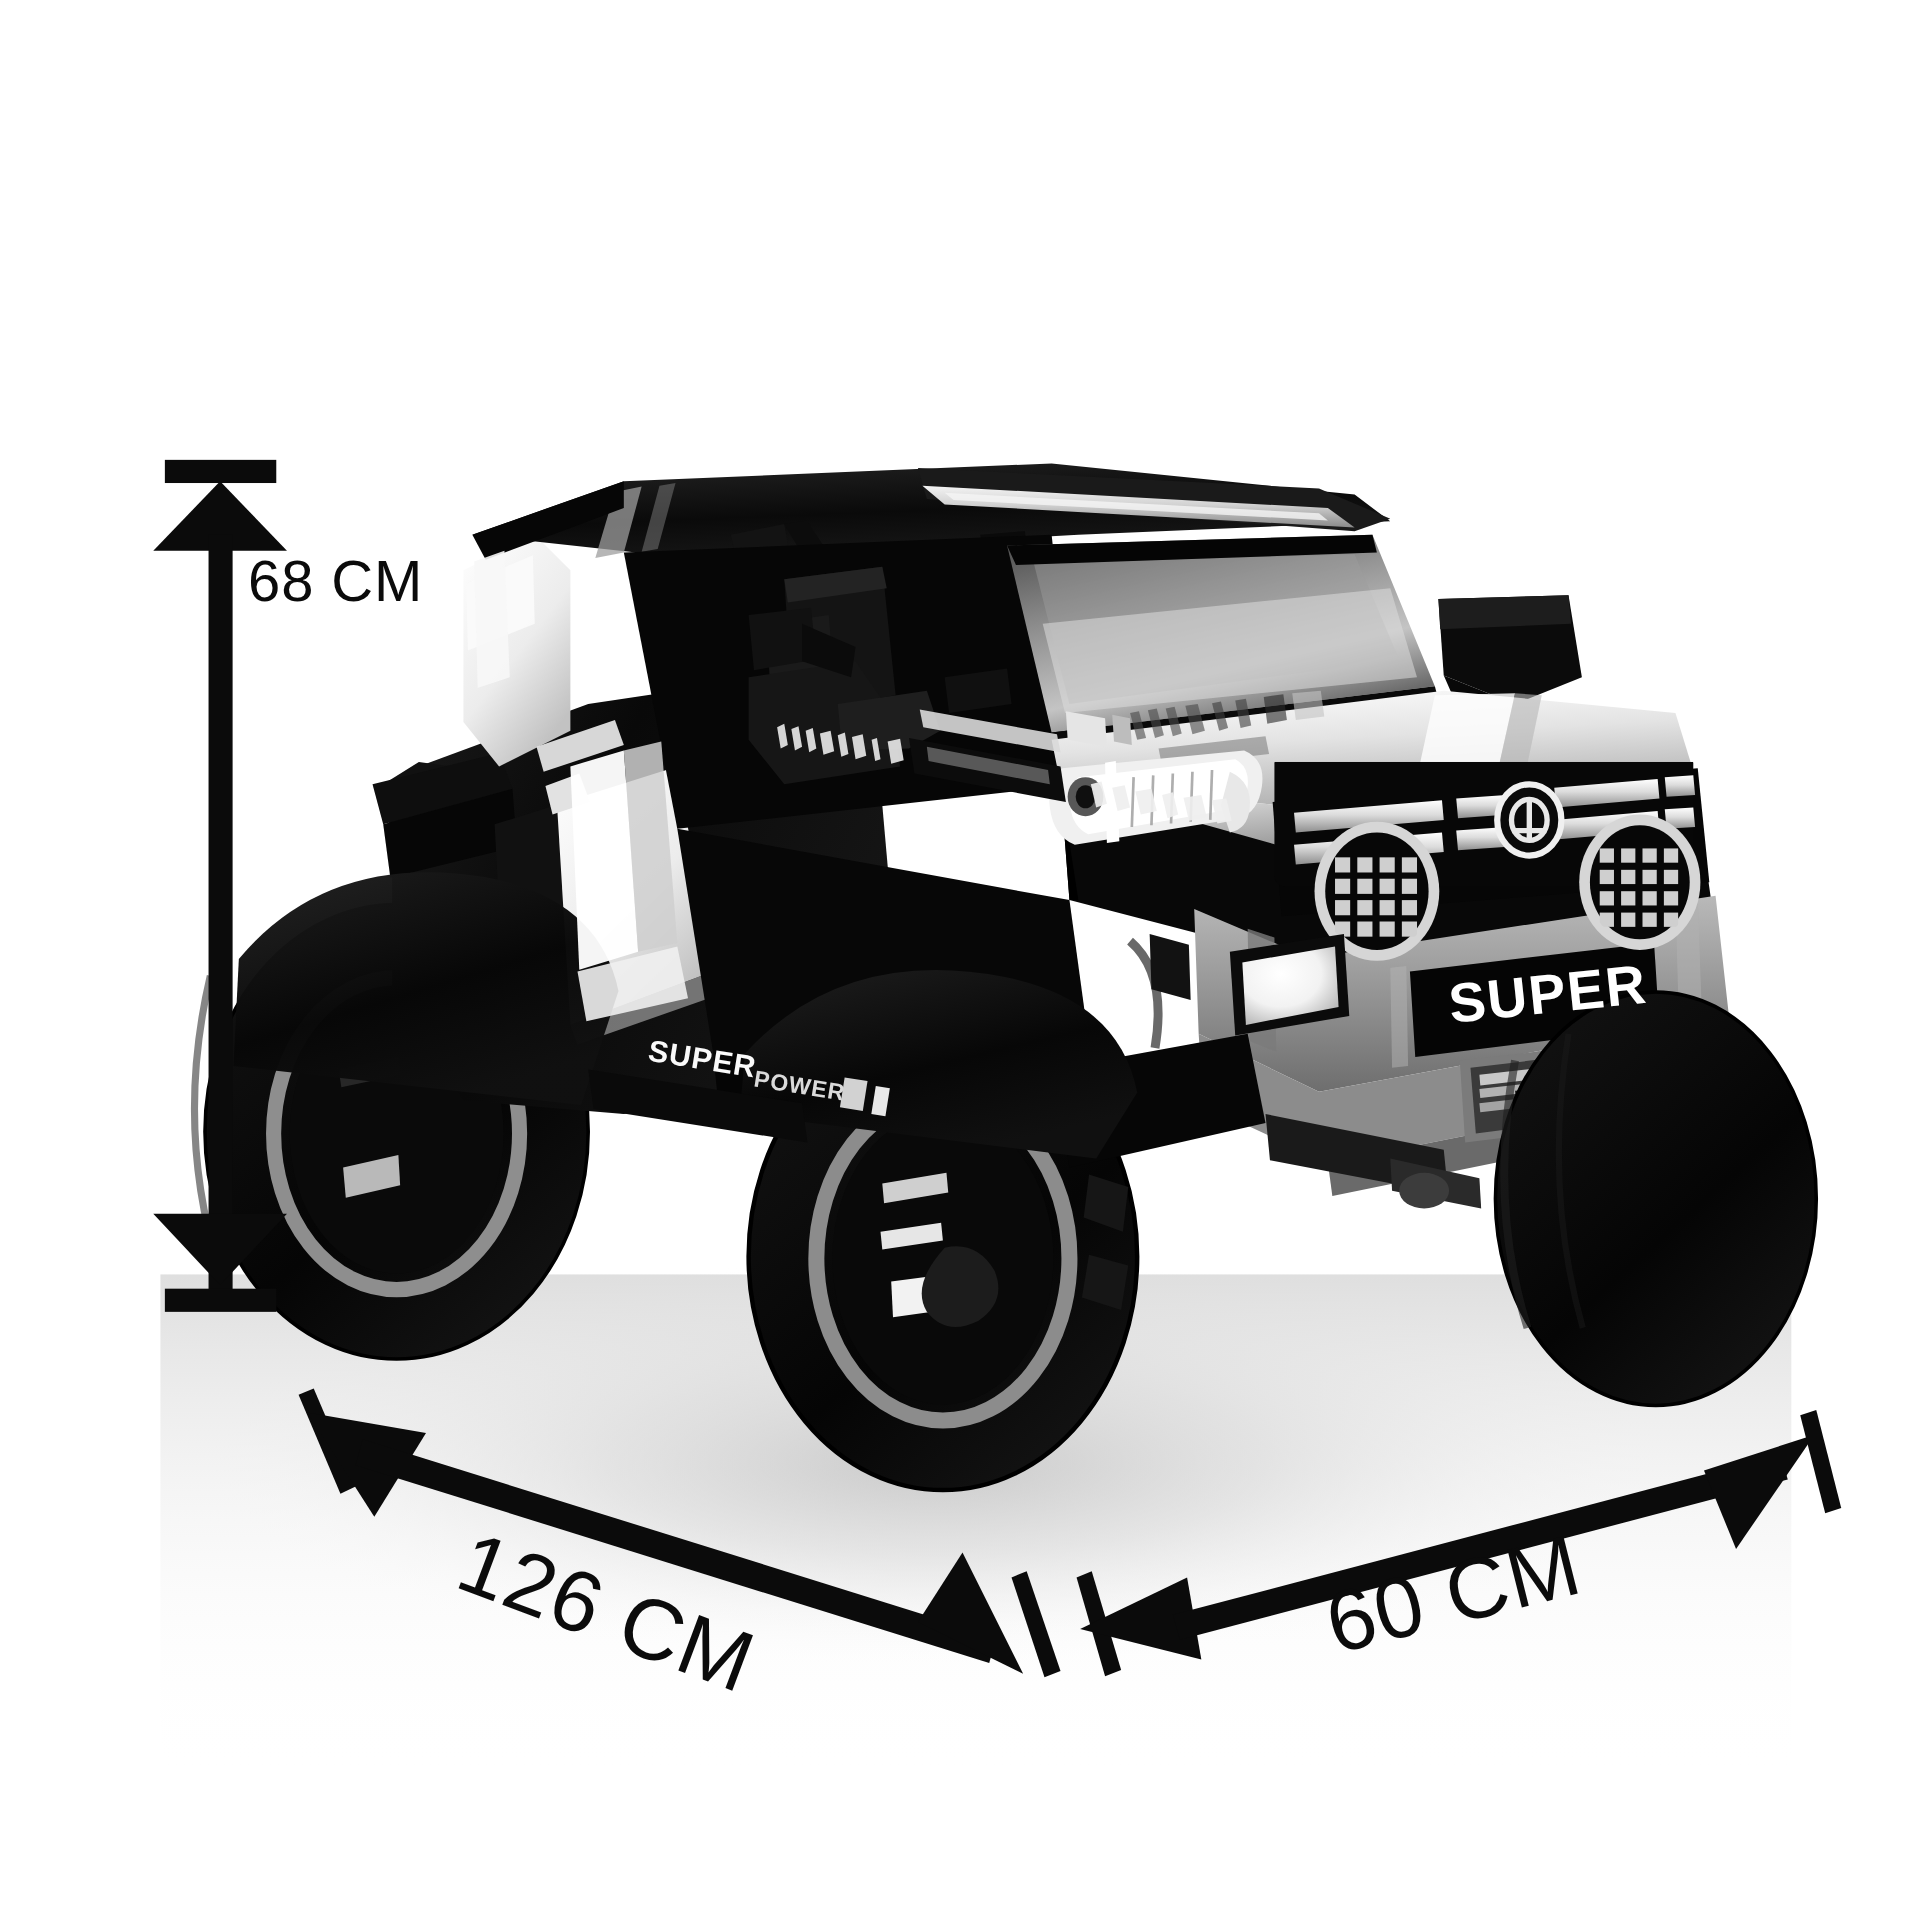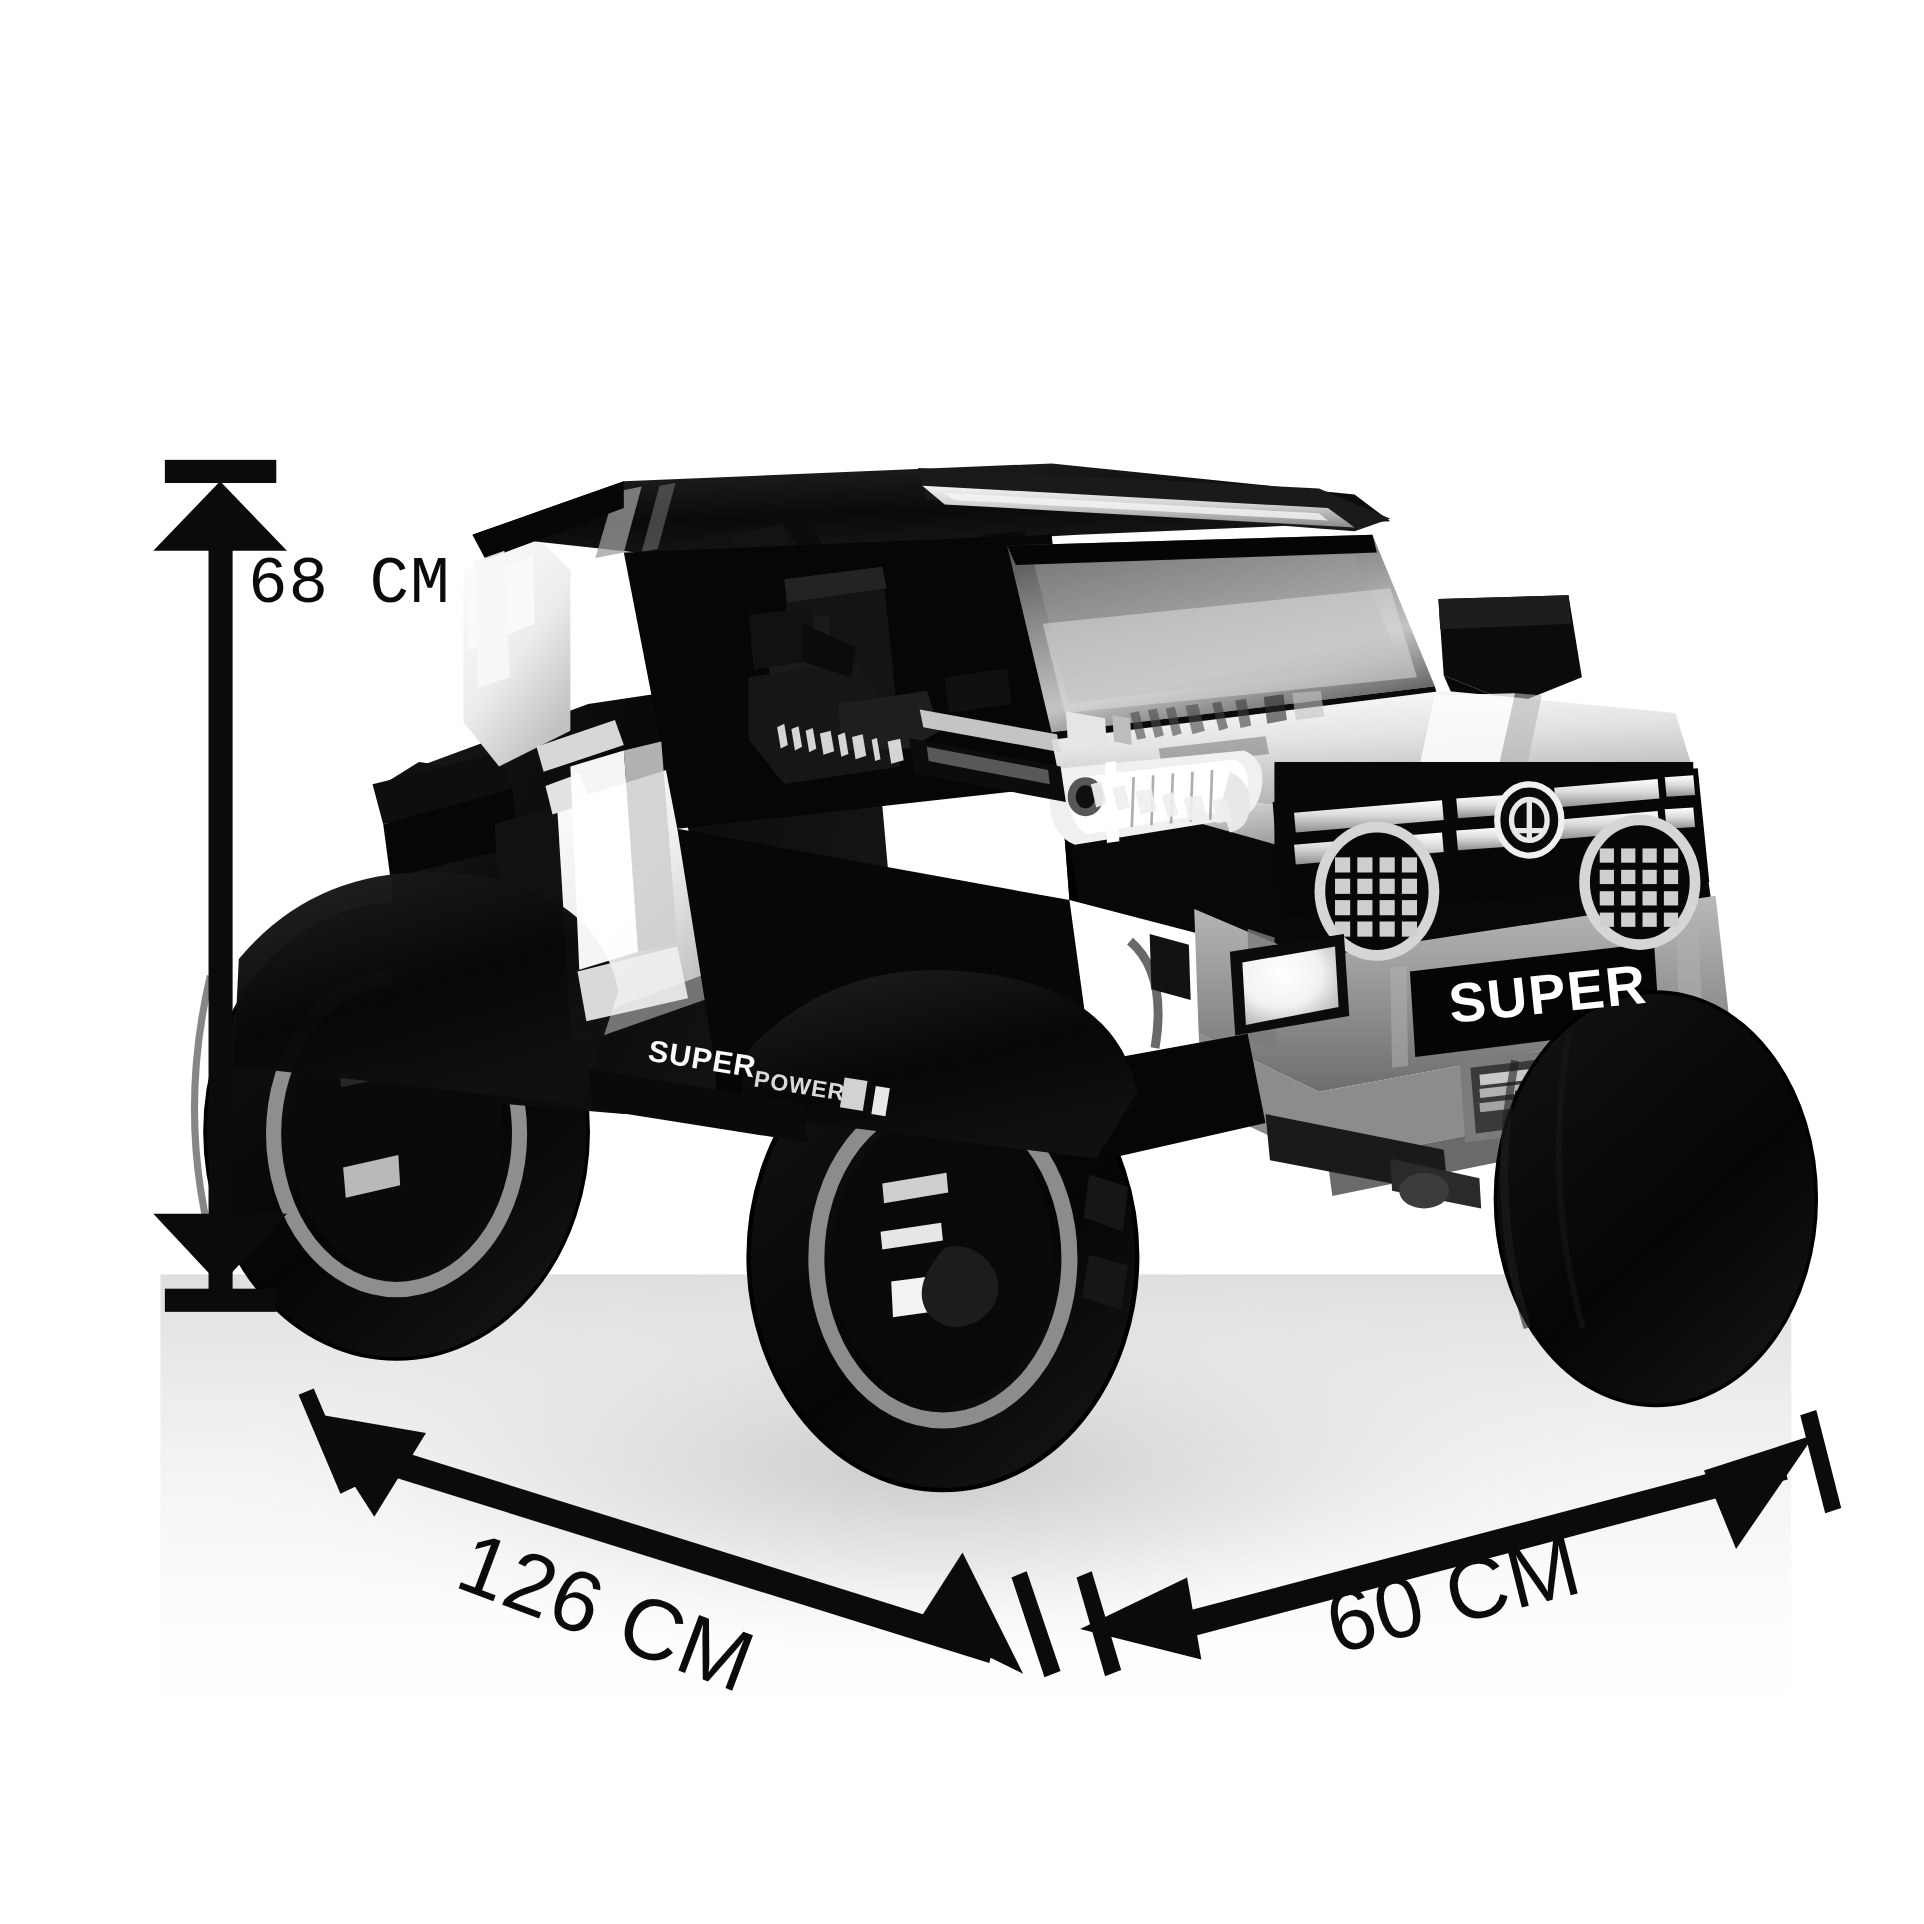--- a/index.html
+++ b/index.html
@@ -13,23 +13,22 @@
   svg{display:block;}
   .dimlabel{
     position:absolute;
     color:#0b0b0b;
     font-weight:400;
     white-space:nowrap;
     letter-spacing:0.9px;
   }
   #label-height{
     left:248px; top:552px;
-    font-size:66px;
+    font-size:58px;
     line-height:1;
-    font-family:Liberation Mono, monospace;
   }
   #label-length{
     left:463px; top:1515px;
     font-size:86px;
     line-height:1;
     transform:rotate(20.5deg);
     transform-origin:0 50%;
   }
   #label-width{
     left:1328px; top:1582px;

